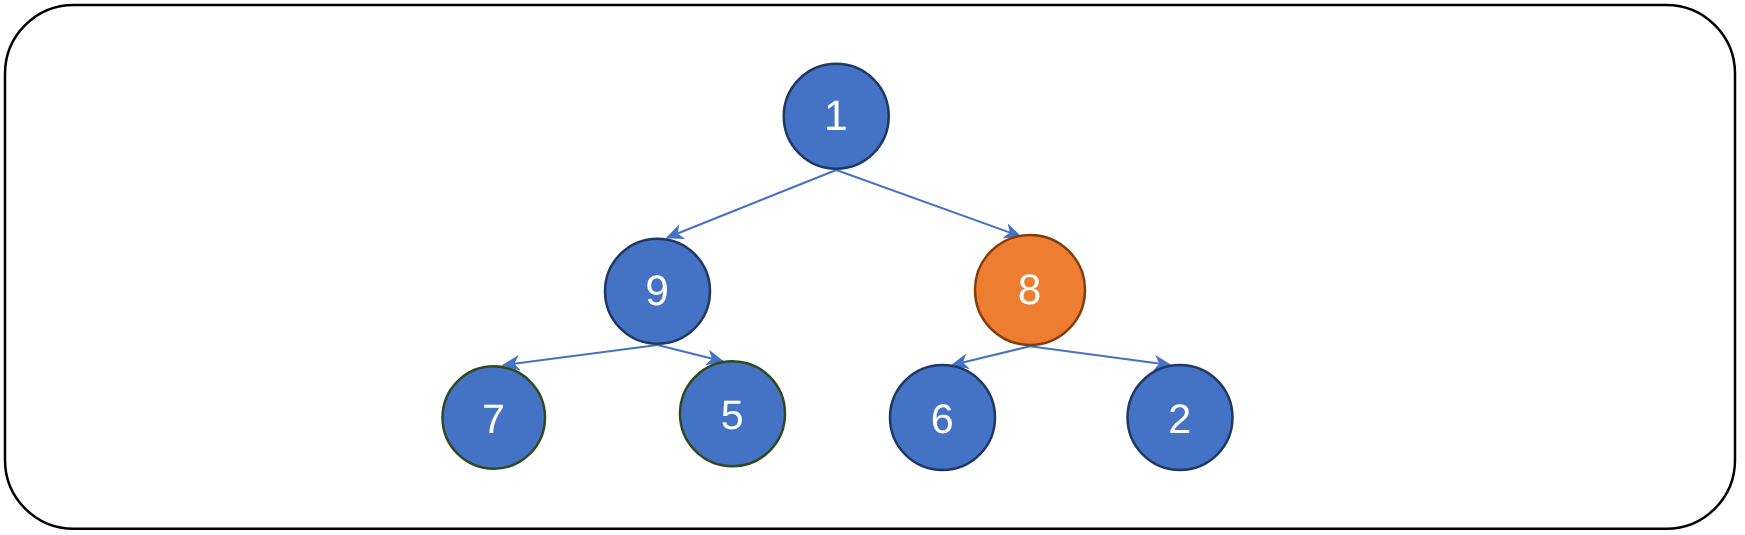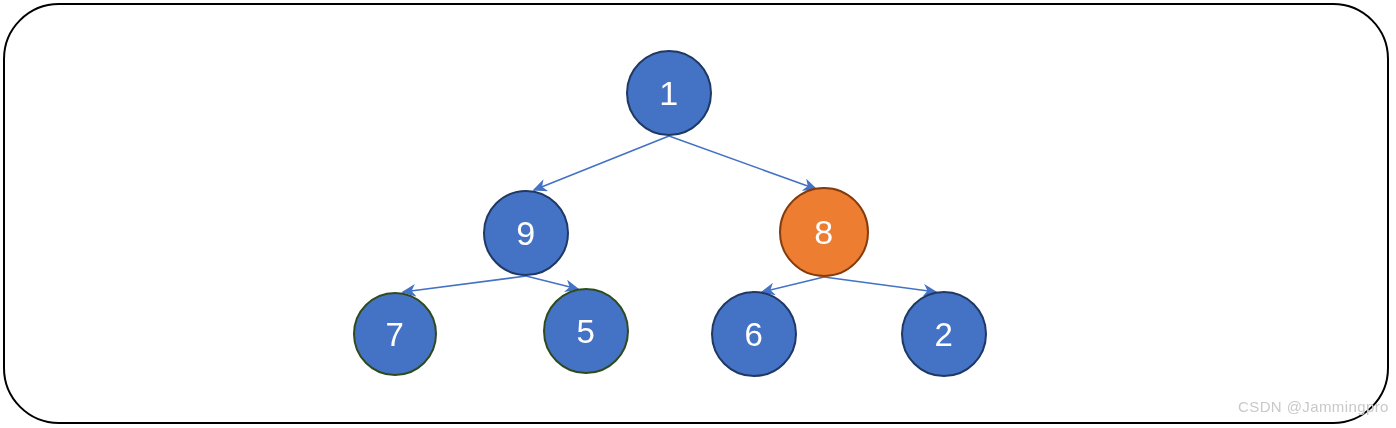--- a/index.html
+++ b/index.html
@@ -103,15 +103,14 @@
         <span class="node-label">5</span>
       </div>
       <div class="tree-node" style="left: 711px; top: 291px; width: 86px; height: 86px; background: rgb(68, 114, 196); border: 2px solid rgb(31, 56, 100); font-size: 33px; color: rgb(255, 255, 255);">
         <span class="node-label">6</span>
       </div>
       <div class="tree-node" style="left: 901px; top: 291px; width: 86px; height: 86px; background: rgb(68, 114, 196); border: 2px solid rgb(31, 56, 100); font-size: 33px; color: rgb(255, 255, 255);">
         <span class="node-label">2</span>
       </div>
     </div>
 
-  <div id="watermark" style="left: 1238px; top: 398px; color: rgb(201, 201, 201);">CSDN @Jammingpro</div>
 
 </div>
 
 </body></html>

